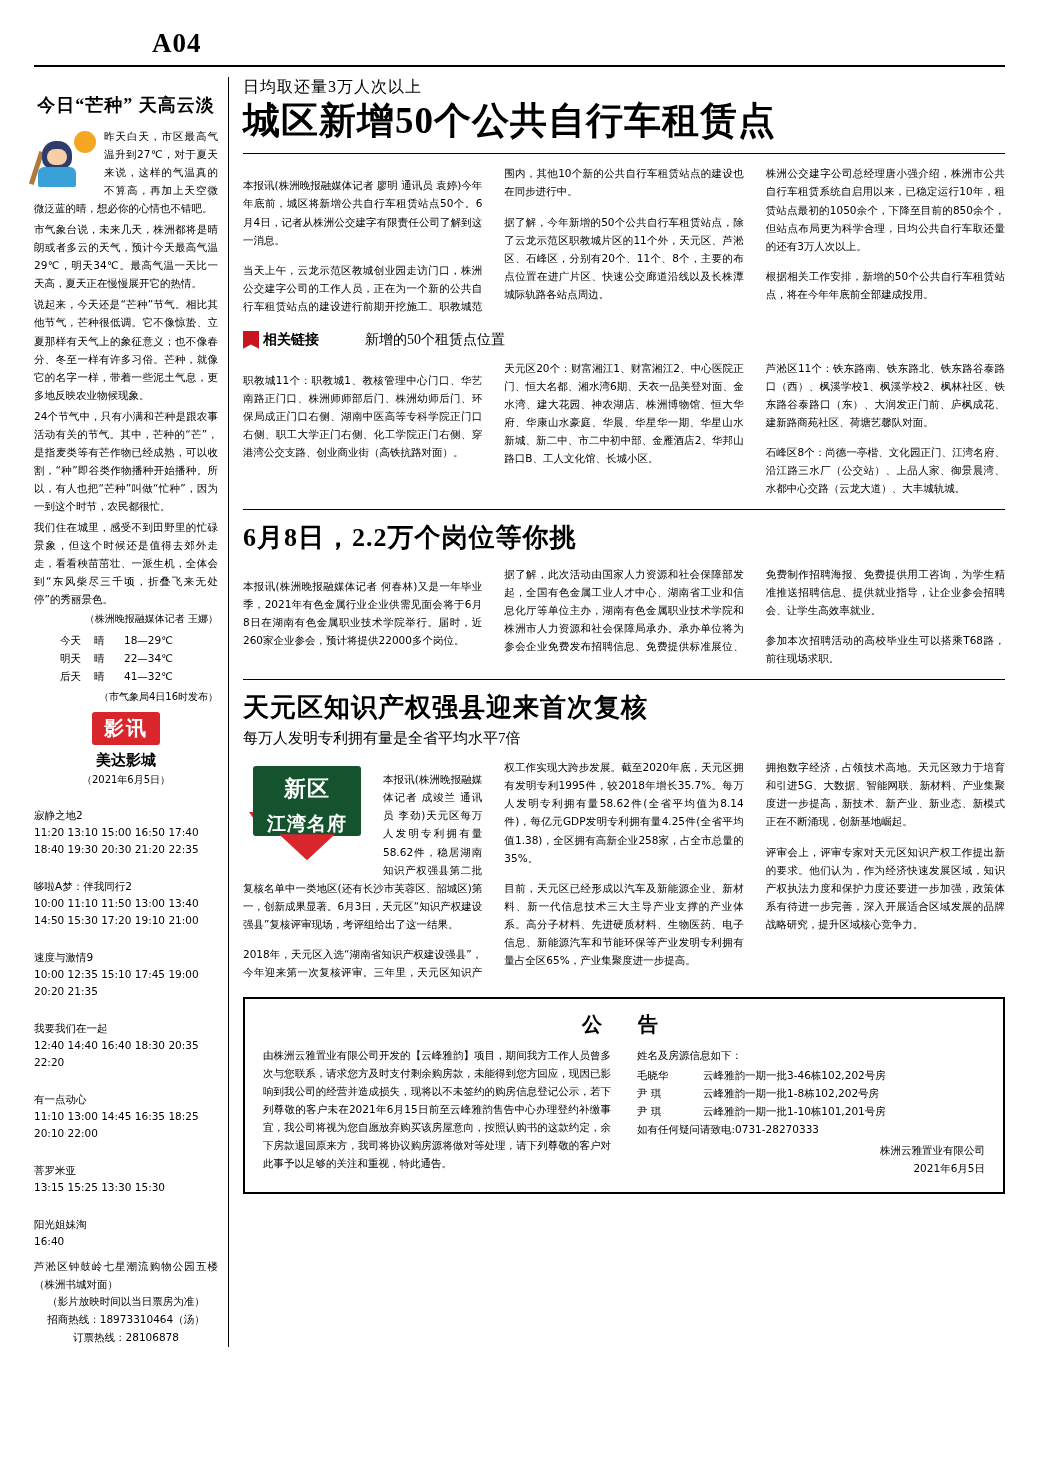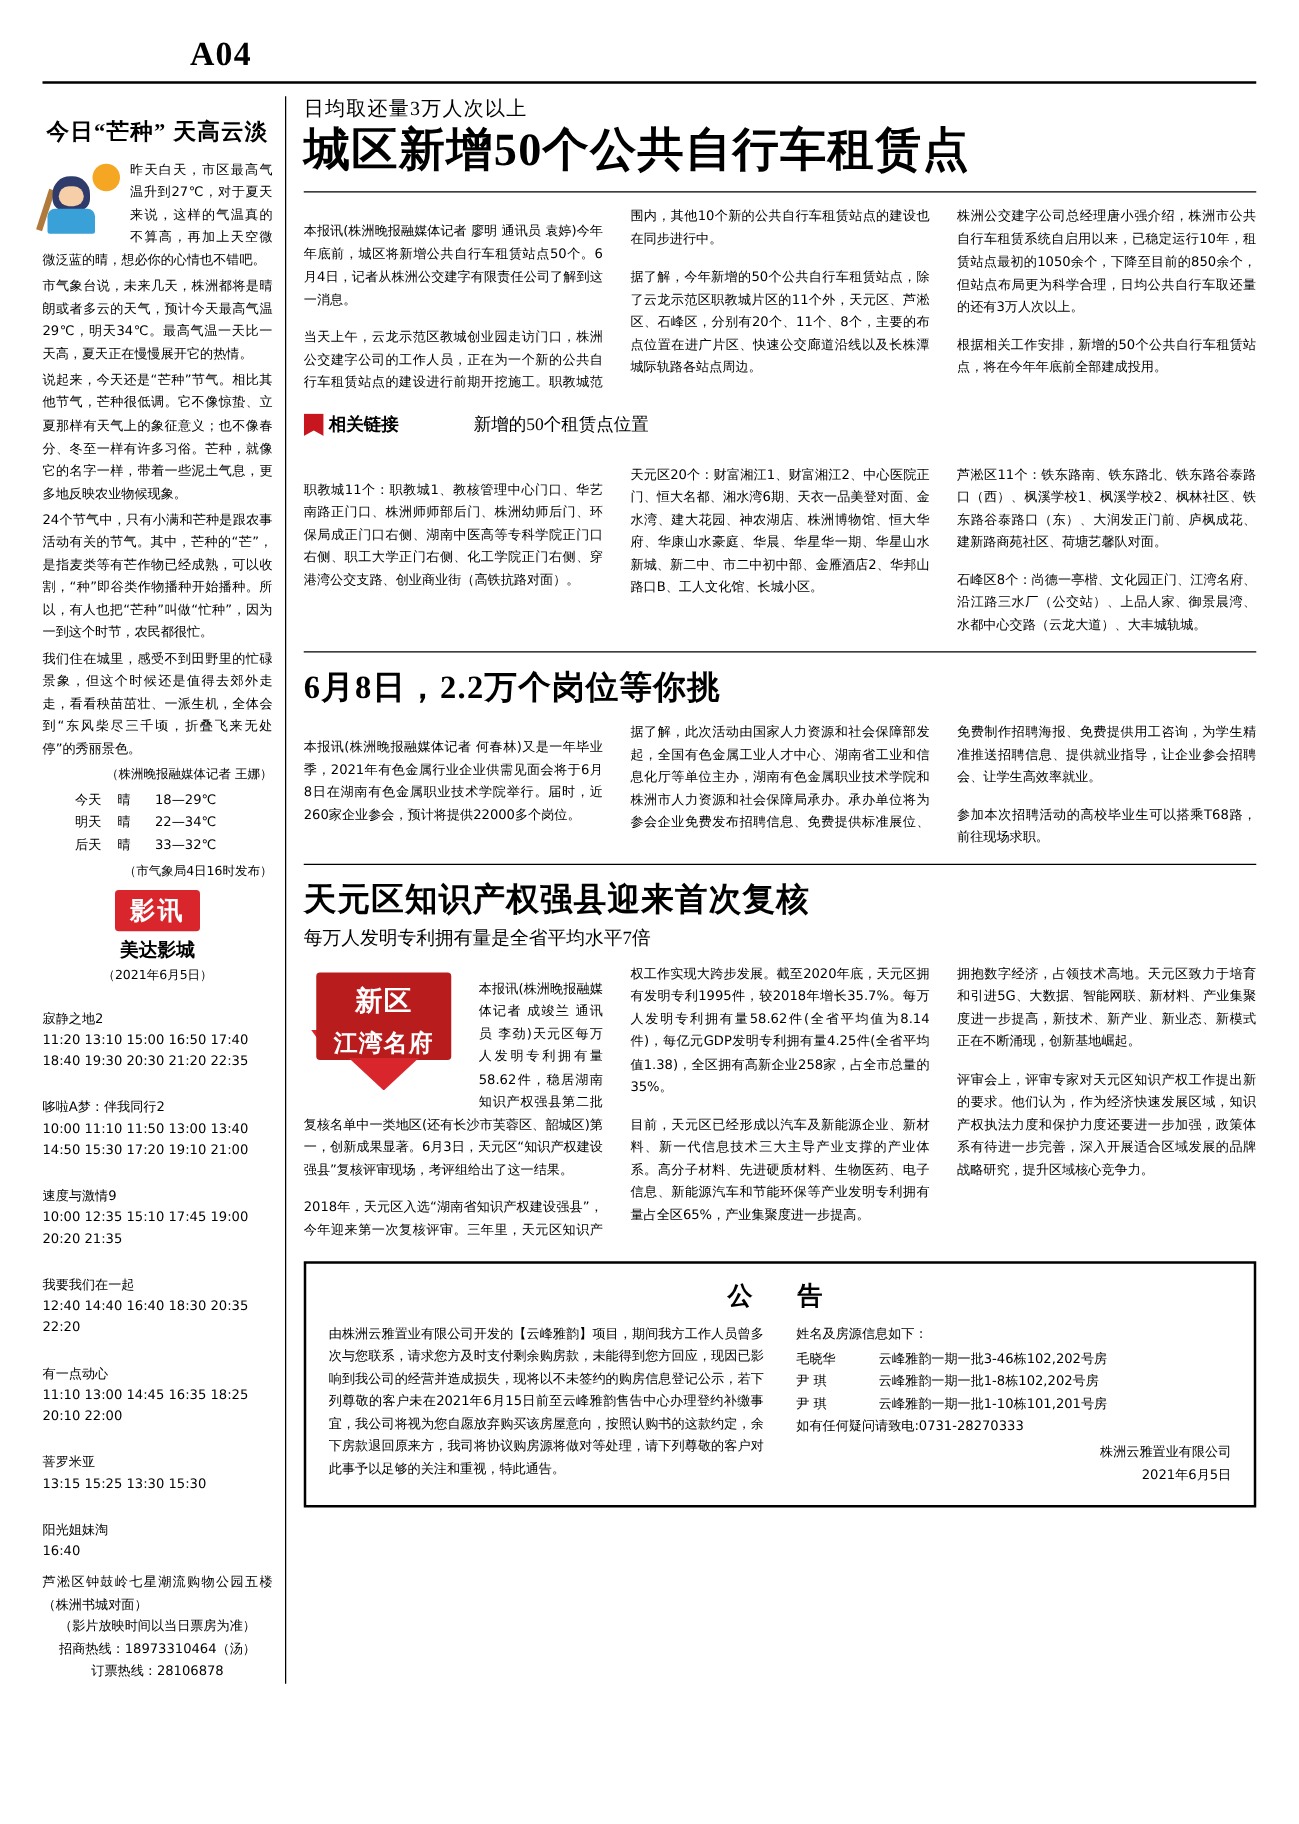--- a/index.html
+++ b/index.html
@@ -45,31 +45,31 @@
   .film .s{letter-spacing:0px;}
   .cine-foot{font-size:10.5px;line-height:1.7;margin-top:8px;text-align:justify;}
 
   
   .kicker{font-size:16px;font-family:"Liberation Serif",serif;margin-bottom:2px;letter-spacing:1px;}
   .headline{font-size:37px;font-weight:bold;font-family:"Liberation Serif",serif;letter-spacing:1px;line-height:1.12;}
   .hr-thin{border-top:1px solid #000;margin:12px 0 10px;}
   .body3{column-count:3;column-gap:22px;font-size:10.5px;line-height:1.72;text-align:justify;}
   .body3 p{margin:12px 0 3px;}
 
-  .link-head{display:flex;align-items:center;gap:24px;margin:14px 0 20px;}
+  .link-head{display:flex;align-items:center;gap:10px;margin:14px 0 8px;}
   .link-flag{position:relative;width:112px;height:22px;}
   .link-flag .rib{position:absolute;left:0;top:2px;width:16px;height:18px;background:#c7161e;clip-path:polygon(0 0,100% 0,100% 100%,50% 76%,0 100%);}
   .link-flag .txt{position:absolute;left:20px;top:2px;font-size:14px;font-weight:bold;font-family:"Liberation Serif",serif;}
   .link-sub{font-size:14px;font-family:"Liberation Serif",serif;}
 
   .sec-head{font-size:26px;font-weight:bold;font-family:"Liberation Serif",serif;letter-spacing:1px;margin:2px 0 0;}
   .sec-sub{font-size:15px;font-family:"Liberation Serif",serif;margin-top:4px;}
 
   .ipr-logo{float:left;width:128px;height:108px;margin:2px 12px 4px 0;position:relative;}
-  .ipr-box{position:absolute;left:10px;top:6px;width:108px;height:70px;background:#b91c1c;color:#fff;text-align:center;border-radius:3px;}
+  .ipr-box{position:absolute;left:10px;top:6px;width:108px;height:70px;background:#14532d;color:#fff;text-align:center;border-radius:3px;}
   .ipr-box .l1{font-size:22px;font-weight:bold;font-family:"Liberation Serif",serif;margin-top:4px;letter-spacing:1px;}
   .ipr-box .l2{font-size:19px;font-weight:bold;font-family:"Liberation Serif",serif;letter-spacing:1px;}
   .ipr-box .l3{font-size:8px;margin-top:2px;}
   .ipr-v{position:absolute;left:36px;top:74px;width:56px;height:26px;background:#d8262c;clip-path:polygon(0 0,100% 0,50% 100%);}
   .ipr-tri{position:absolute;left:6px;top:52px;width:0;height:0;border-left:10px solid transparent;border-right:10px solid transparent;border-top:14px solid #d8262c;}
 
   
   .notice{border:2px solid #000;margin-top:16px;padding:12px 18px 14px;}
   .notice-title{text-align:center;font-size:20px;font-weight:bold;font-family:"Liberation Serif",serif;letter-spacing:8px;margin-bottom:8px;}
   .notice-body{column-count:2;column-gap:26px;font-size:10.5px;line-height:1.72;text-align:justify;}
@@ -111,21 +111,21 @@
       <div class="sig">（株洲晚报融媒体记者 王娜）</div>
 
       <div class="wtable">
         <div>
           <span class="wt-d">今天</span><span class="wt-c">晴</span><span>18—29℃</span>
         </div>
         <div>
           <span class="wt-d">明天</span><span class="wt-c">晴</span><span>22—34℃</span>
         </div>
         <div>
-          <span class="wt-d">后天</span><span class="wt-c">晴</span><span>33—32℃</span>
+          <span class="wt-d">后天</span><span class="wt-c">晴</span><span>41—32℃</span>
         </div>
       </div>
       <div class="note">（市气象局4日16时发布）</div>
 
       <div class="cine-logo">
         <span class="cine-badge">影讯</span>
       </div>
       <div class="cine-name">美达影城</div>
       <div class="cine-date">（2021年6月5日）</div>
 

